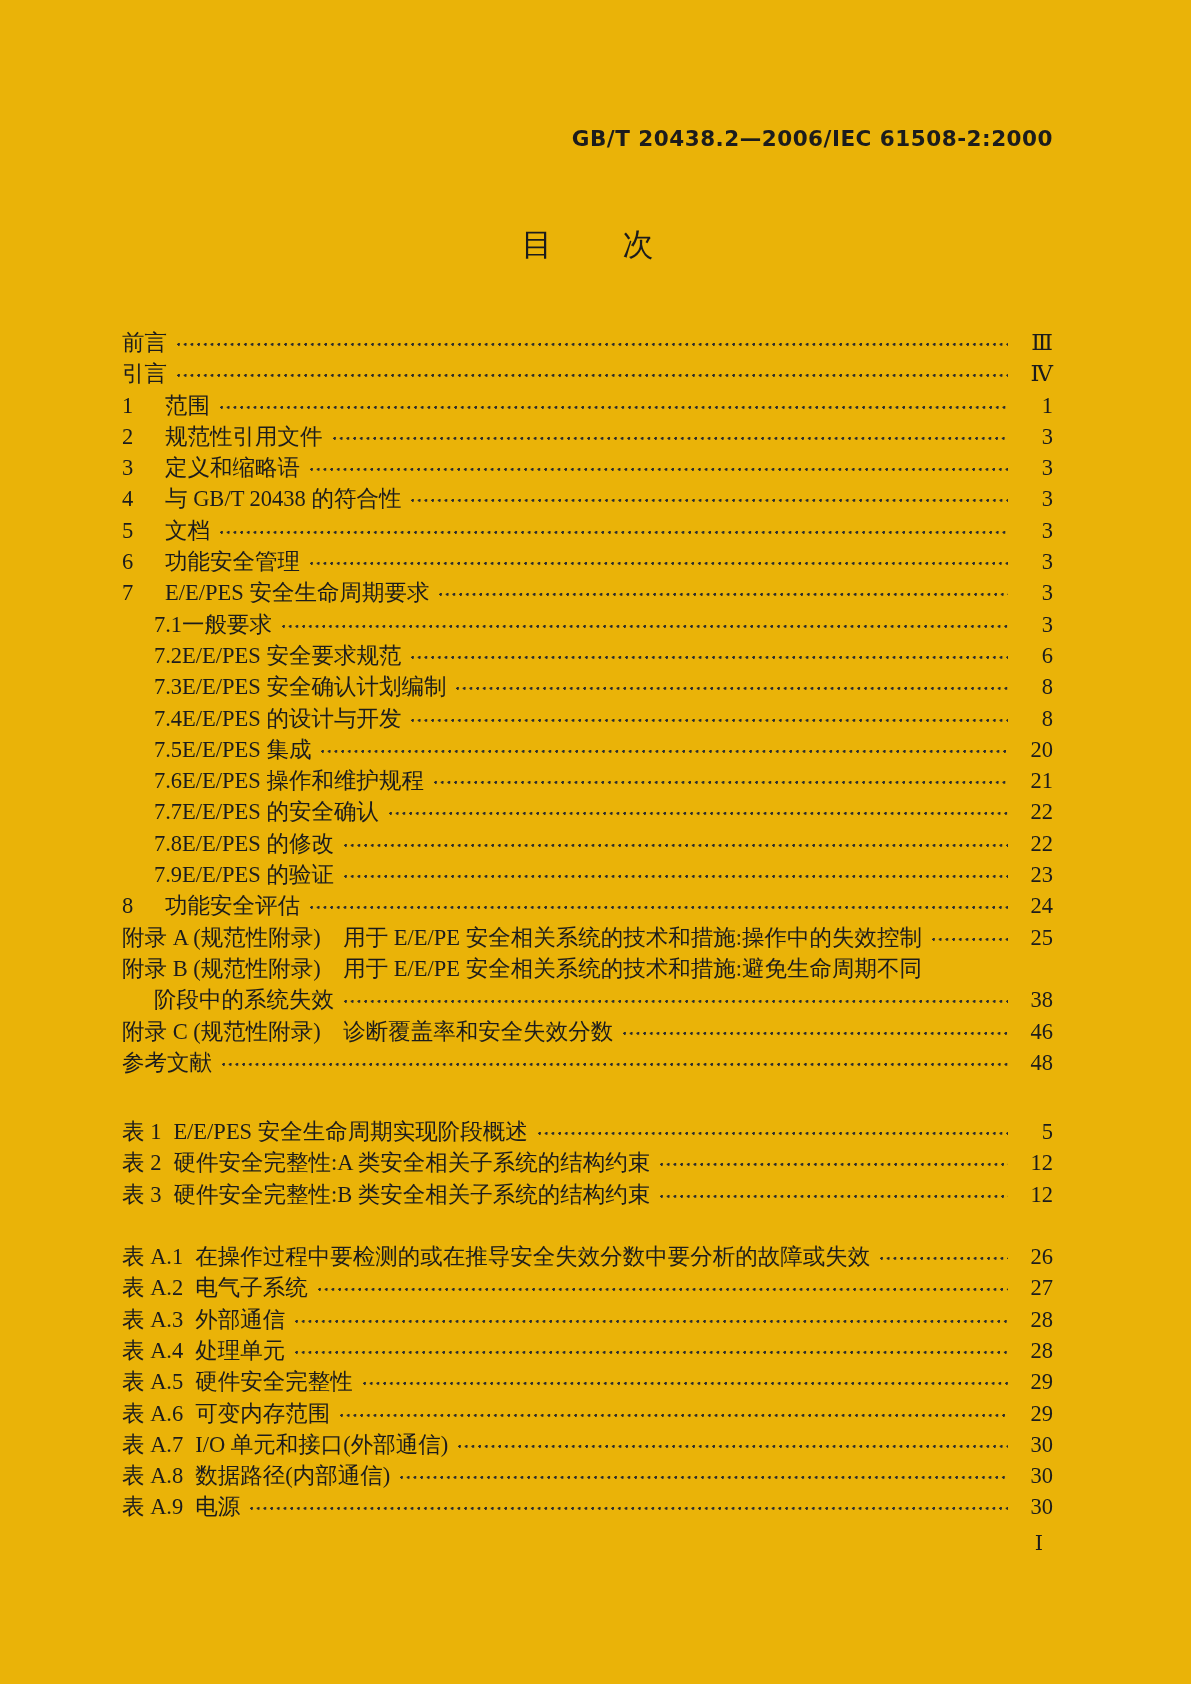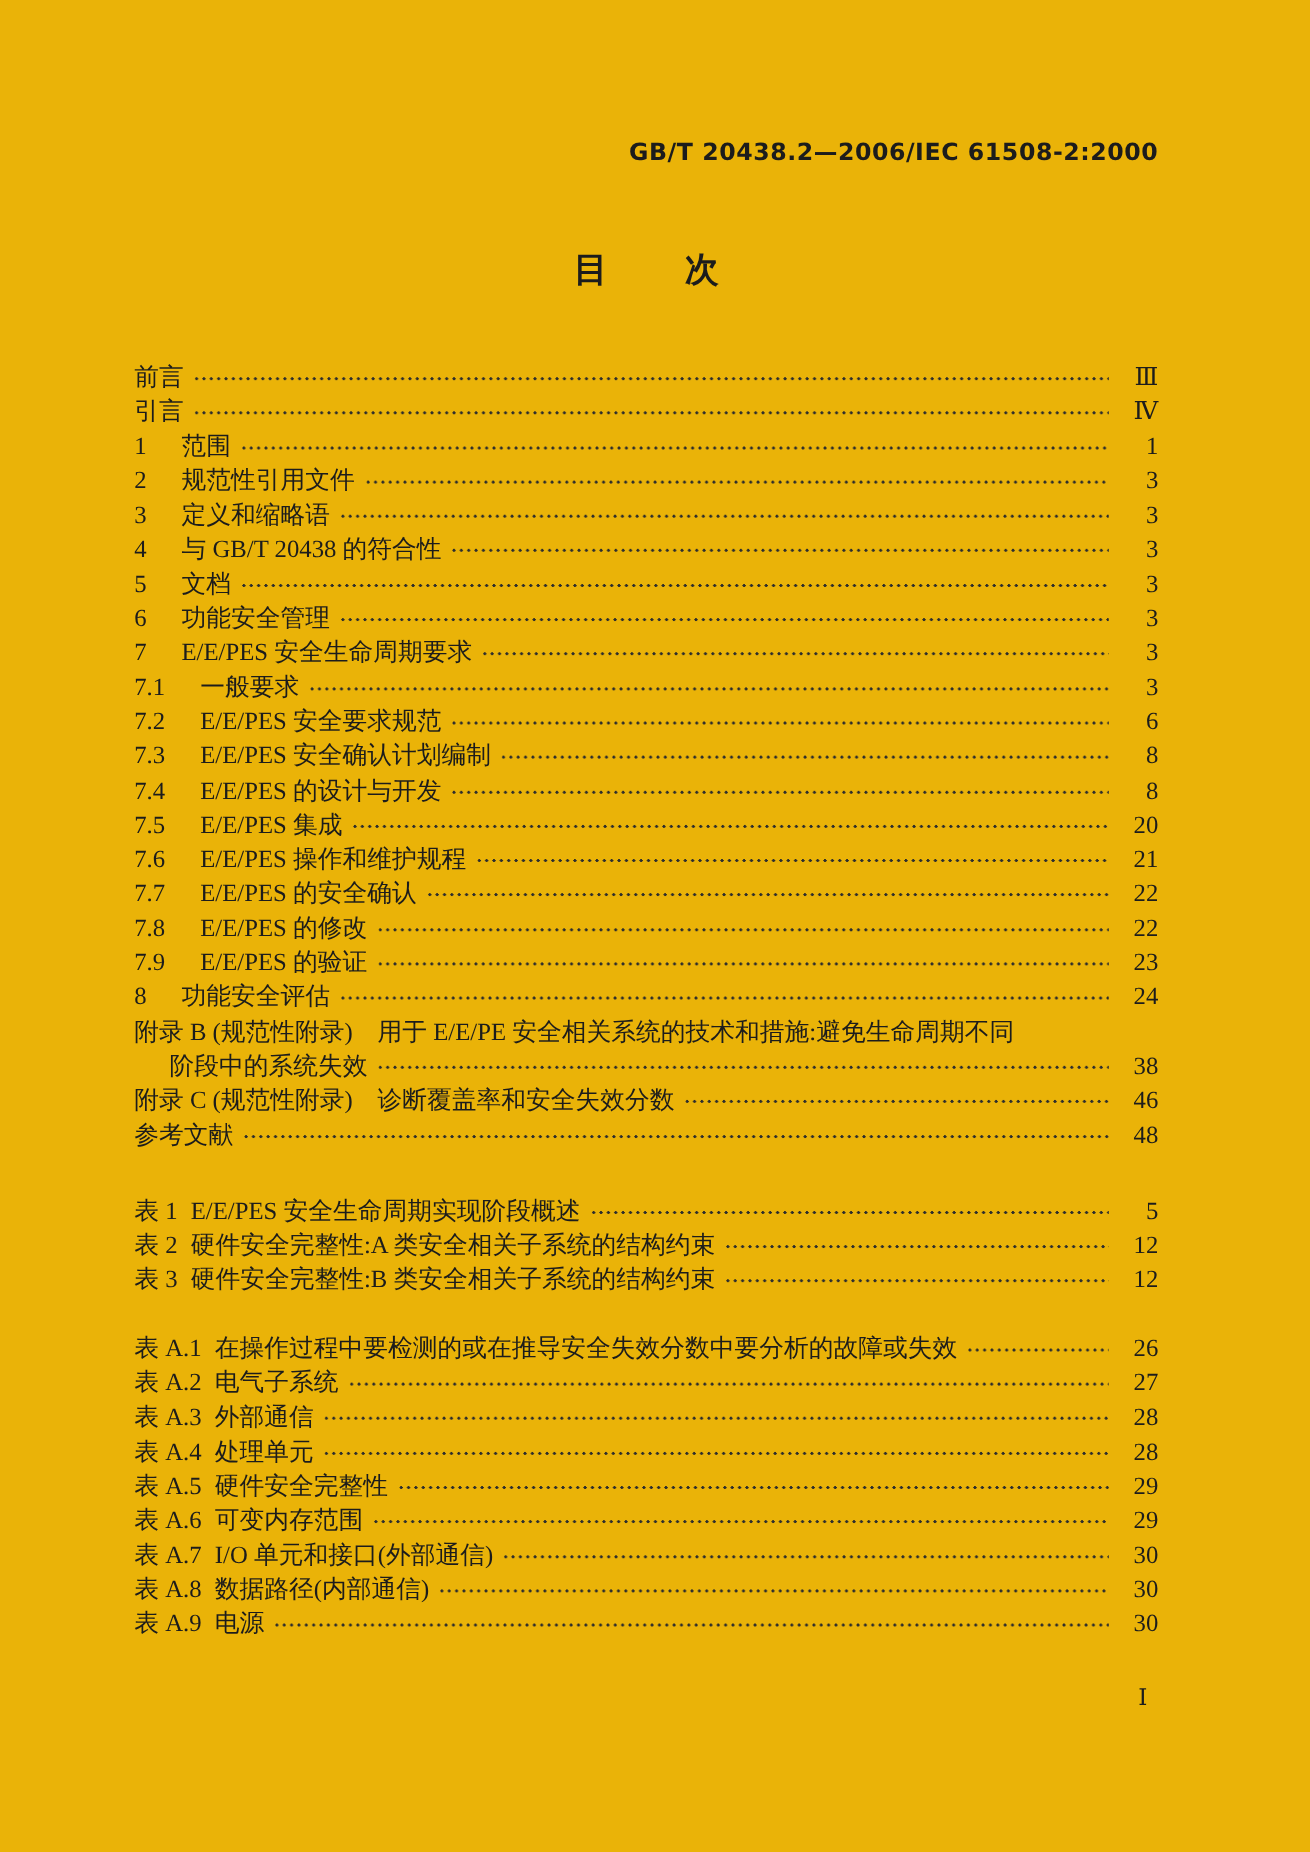--- a/index.html
+++ b/index.html
@@ -31,21 +31,21 @@
     white-space: nowrap;
   }
   .doc-title {
     position: absolute;
     top: 224px;
     left: 0;
     width: 100%;
     margin: 0;
     text-align: center;
     font-family: "DejaVu Sans", "Liberation Sans", sans-serif;
-    font-weight: bold;
+    font-weight: normal;
     font-size: 31px;
     letter-spacing: 70px;
     padding-left: 70px;
     box-sizing: border-box;
     white-space: nowrap;
   }
   .toc {
     position: absolute;
     top: 327px;
     left: 0;
@@ -54,21 +54,21 @@
   .toc-row {
     display: flex;
     align-items: baseline;
     height: 31.3px;
     line-height: 31.3px;
     font-size: 22.5px;
     white-space: nowrap;
   }
   .toc-row .num { flex: 0 0 auto; }
   .t-ch  .num { min-width: 43px; }
-  .t-sub .num { min-width: 60px; }
+  .t-sub .num { min-width: 60px; text-align: right; }
   .t-table .num { margin-right: 12px; }
   .t-cont { padding-left: 32px; }
   .toc-row .title { flex: 0 1 auto; overflow: hidden; }
   .leader {
     flex: 1 1 0;
     min-width: 10px;
     align-self: stretch;
     margin-left: 10px;
     margin-right: 9px;
     background-image: radial-gradient(circle at 1.7px 17.5px, #2d2d2d 1.25px, transparent 1.55px);
@@ -213,20 +213,26 @@
     <span class="page-num">23</span>
   </div>
         <div class="toc-row t-ch">
     <span class="num">8</span>
     <span class="title">功能安全评估</span>
     <span class="leader"></span>
     <span class="page-num">24</span>
   </div>
         <div class="toc-row t-front">
 
+    <span class="title">附录 A (规范性附录)　用于 E/E/PE 安全相关系统的技术和措施:操作中的失效控制</span>
+    <span class="leader"></span>
+    <span class="page-num">25</span>
+  </div>
+        <div class="toc-row t-front">
+
     <span class="title">附录 B (规范性附录)　用于 E/E/PE 安全相关系统的技术和措施:避免生命周期不同</span>
     <span class="leader hidden"></span>
     <span class="page-num"></span>
   </div>
         <div class="toc-row t-cont">
 
     <span class="title">阶段中的系统失效</span>
     <span class="leader"></span>
     <span class="page-num">38</span>
   </div>

